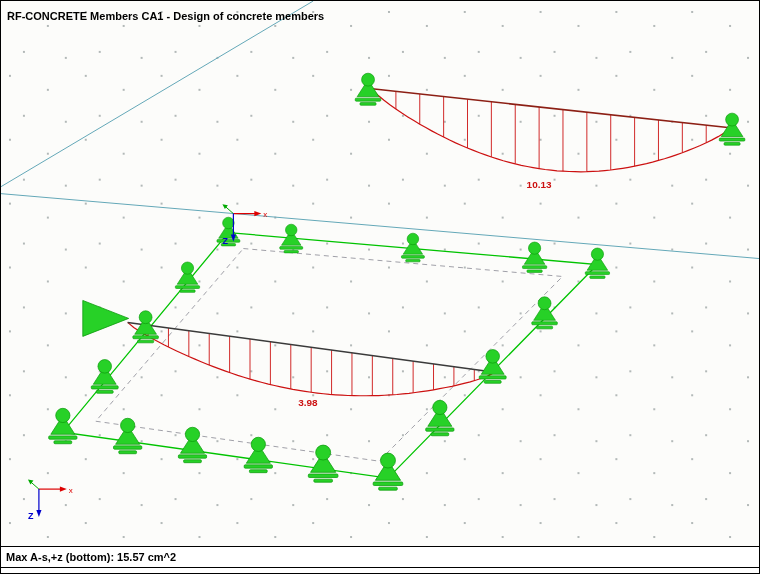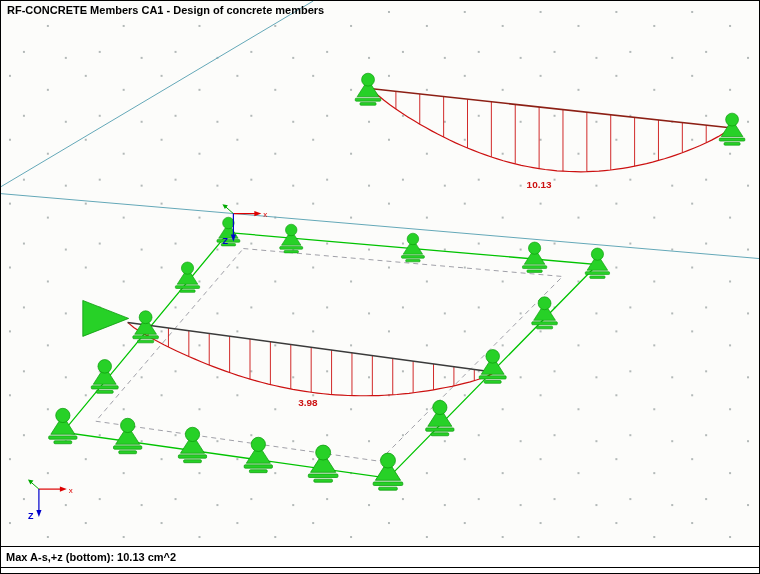--- a/index.html
+++ b/index.html
@@ -1,18 +1,18 @@
 <!DOCTYPE html>
 <html><head>
 <meta charset="utf-8">
 <style>
   html,body{margin:0;padding:0;background:#e8e8e8;}
   .page{width:760px;height:574px;border:1px solid #000;box-sizing:border-box;position:relative;
         background:#fff;overflow:hidden;font-family:"Liberation Sans",sans-serif;}
-  .titlebar{position:absolute;top:3px;left:6px;font-size:11px;font-weight:bold;color:#000;z-index:5;}
+  .titlebar{position:absolute;top:9px;left:6px;font-size:11px;font-weight:bold;color:#000;z-index:5;}
   #scene{display:block;font-family:"Liberation Sans",sans-serif;}
   .statusbar{border-top:1px solid #000;border-bottom:1px solid #000;height:20px;line-height:20px;
              padding-left:5px;font-size:11px;font-weight:bold;color:#000;background:#fff;}
 </style>
 </head>
 <body>
 
 <div class="page">
   <div class="titlebar">RF-CONCRETE Members CA1 - Design of concrete members</div>
   <svg id="scene" width="758" height="545" viewBox="0 0 760 546" preserveAspectRatio="none">
@@ -200,14 +200,14 @@
         <line x1="0" y1="0" x2="22" y2="0" stroke="#dd0000" stroke-width="1.2"></line>
         <polygon points="28,0 21,-2.6 21,2.6" fill="#dd0000"></polygon>
         <text x="30" y="3.5" fill="#dd0000" font-size="8">x</text>
         <line x1="0" y1="0" x2="-8" y2="-7" stroke="#00aa00" stroke-width="1"></line>
         <polygon points="-11,-9.5 -5.5,-8.5 -8.5,-4.5" fill="#00aa00"></polygon>
         <line x1="0" y1="0" x2="0" y2="22" stroke="#0000cc" stroke-width="1.2"></line>
         <polygon points="0,28 -2.6,21 2.6,21" fill="#0000cc"></polygon>
         <text x="-11" y="30" fill="#0000cc" font-size="9" font-weight="bold">Z</text>
       </g>
     </svg>
-  <div class="statusbar">Max A-s,+z (bottom): 10.13 cm^2</div>
+  <div class="statusbar">Max A-s,+z (bottom): 15.57 cm^2</div>
 </div>
 
 </body></html>

